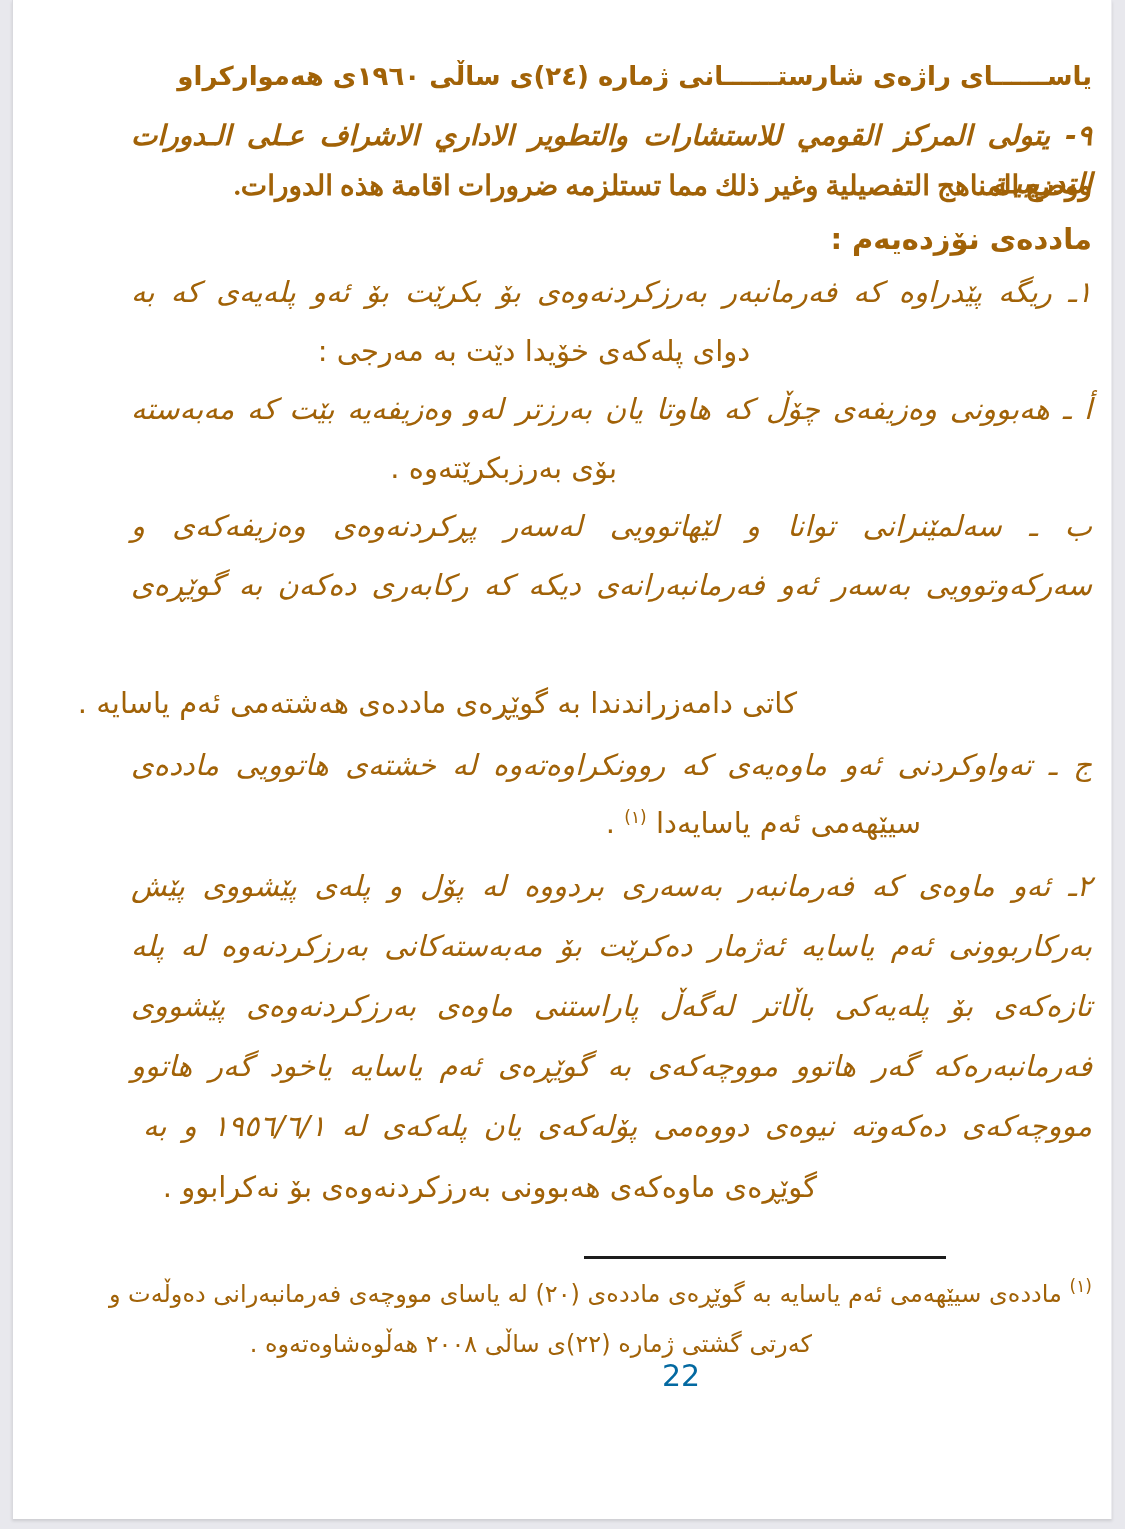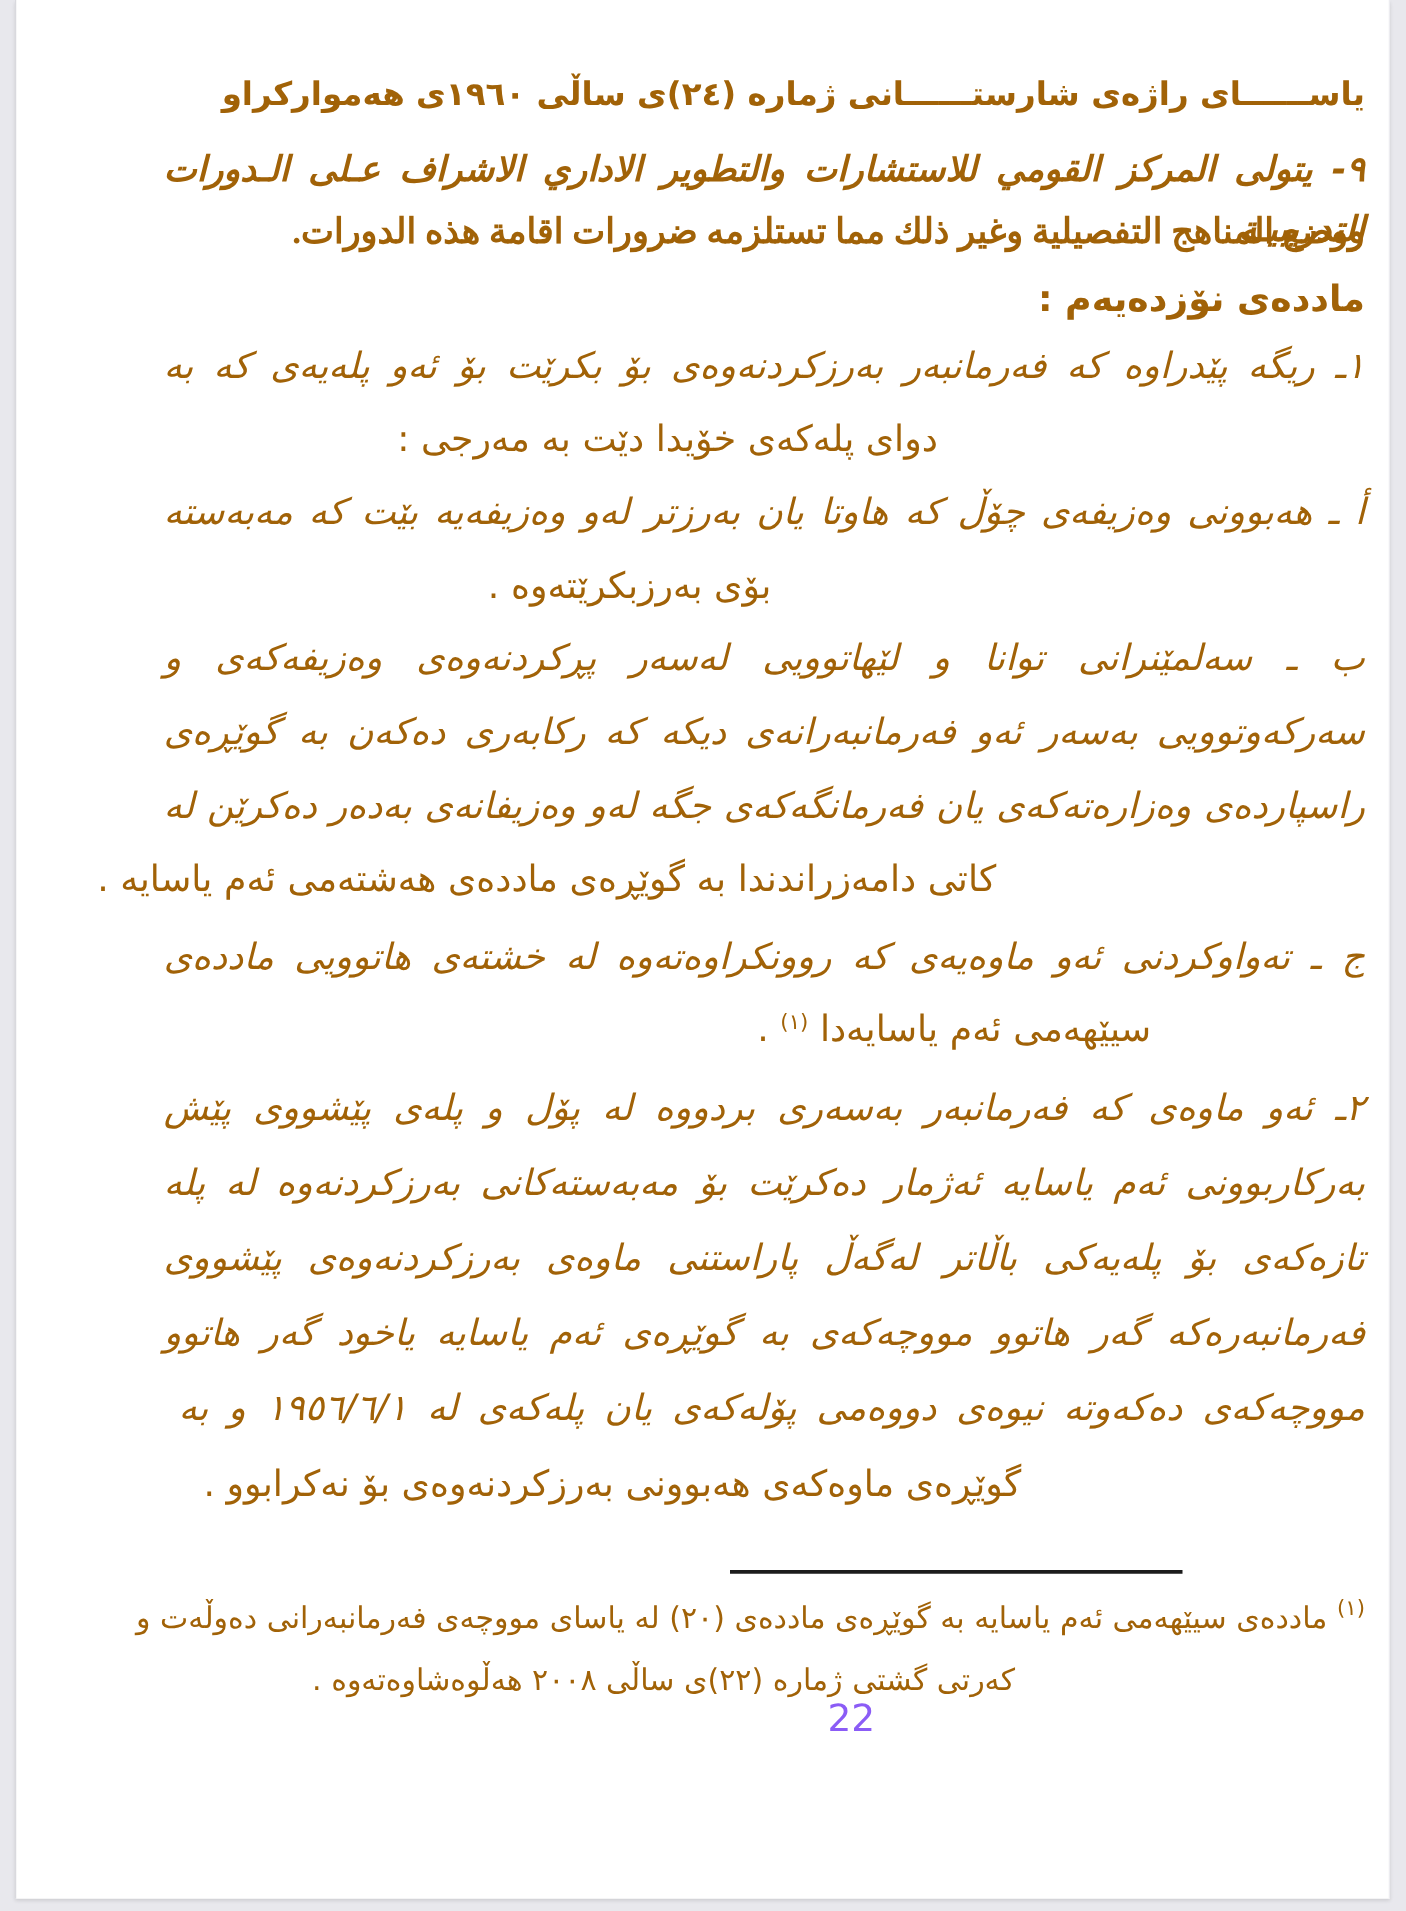--- a/index.html
+++ b/index.html
@@ -36,21 +36,21 @@
   .header-line{font-size:26px;letter-spacing:0.5px;}
   .arabic{font-size:28px;}
   .fn{font-size:24px;line-height:44px;height:44px;}
   .sup{font-size:17px;vertical-align:10px;line-height:0;}
   .divider{
     position:absolute;top:1256px;right:163px;width:362px;
     border-top:3px solid #1c1c1c;height:0;
   }
   .pagenum{
     position:absolute;top:1358px;left:531px;
-    direction:ltr;font-size:30px;color:#8b5cf6;
+    direction:ltr;font-size:30px;color:#0369a1;
   }
 </style>
 </head>
 <body>
 
 <div class="page">
   <div class="content">
 
     <div class="ln right bold header-line" style="top:52px;">ياســــــای راژەی شارستــــــانی ژماره (٢٤)ی ساڵی ١٩٦٠ی هەموارکراو</div>
 
@@ -60,21 +60,20 @@
     <div class="ln right bold" style="top:215px;">ماددەی نۆزدەیەم :</div>
 
     <div class="ln just" style="top:268px;">١ـ ریگه پێدراوه که فەرمانبەر بەرزکردنەوەی بۆ بکرێت بۆ ئەو پلەیەی که به</div>
     <div class="ln right" style="top:327px;padding-right:155px;text-align:center;">دوای پلەکەی خۆیدا دێت به مەرجی :</div>
 
     <div class="ln just" style="top:385px;">أ ـ هەبوونی وەزیفەی چۆڵ که هاوتا یان بەرزتر لەو وەزیفەیە بێت که مەبەسته</div>
     <div class="ln right" style="top:444px;padding-right:475px;">بۆی بەرزبکرێتەوه .</div>
 
     <div class="ln just" style="top:502px;">ب ـ سەلمێنرانی توانا و لێهاتوویی لەسەر پڕکردنەوەی وەزیفەکەی و</div>
     <div class="ln just" style="top:561px;">سەرکەوتوویی بەسەر ئەو فەرمانبەرانەی دیکه که رکابەری دەکەن به گوێڕەی</div>
-    <div class="ln just" style="top:620px;">راسپاردەی وەزارەتەکەی یان فەرمانگەکەی جگه لەو وەزیفانەی بەدەر دەکرێن له</div>
     <div class="ln right" style="top:679px;padding-right:295px;">کاتی دامەزراندندا به گوێڕەی ماددەی هەشتەمی ئەم یاسایه .</div>
 
     <div class="ln just" style="top:741px;">ج ـ تەواوکردنی ئەو ماوەیەی که روونکراوەتەوه له خشتەی هاتوویی ماددەی</div>
     <div class="ln right" style="top:799px;padding-right:171px;">
       <span>سیێهەمی ئەم یاسایەدا</span>
       <span class="sup">(١)</span>
       <span> .</span>
     </div>
 
     <div class="ln just" style="top:862px;">٢ـ ئەو ماوەی که فەرمانبەر بەسەری بردووه له پۆل و پلەی پێشووی پێش</div>

